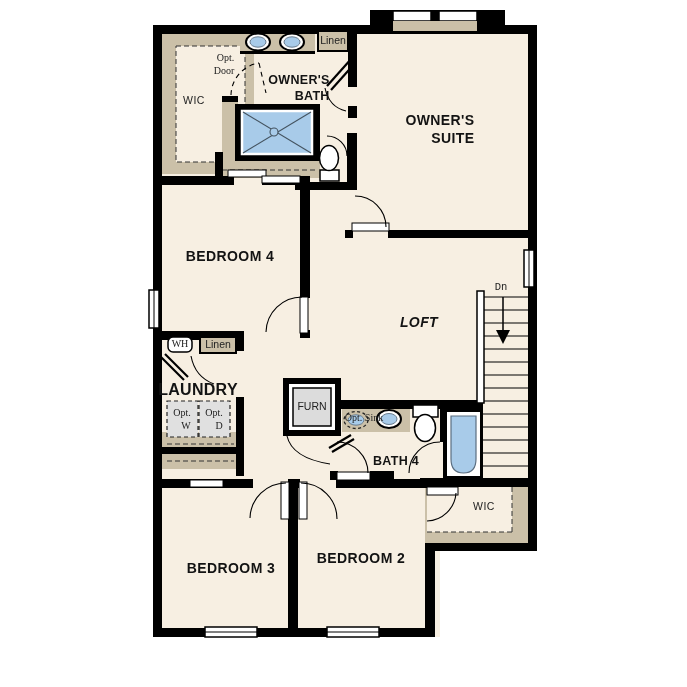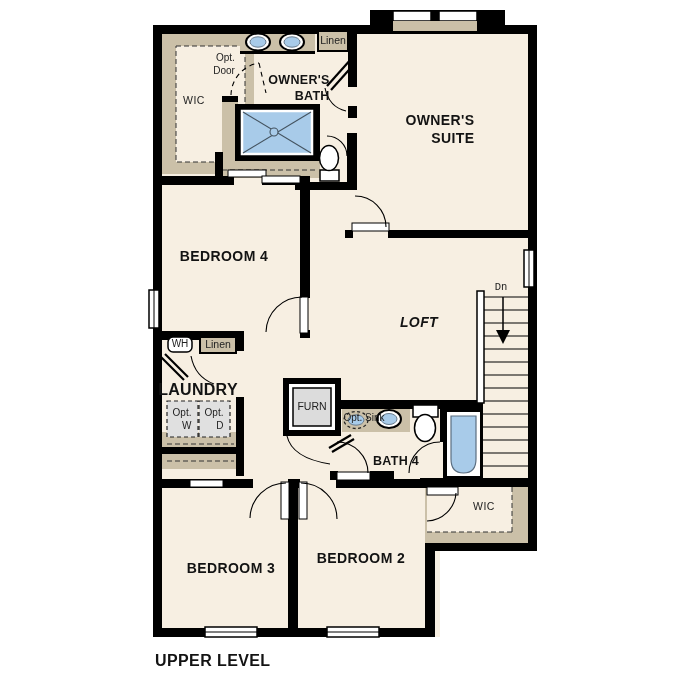--- a/index.html
+++ b/index.html
@@ -3,21 +3,21 @@
 <meta charset="utf-8">
 <style>
   html,body{margin:0;padding:0;background:#ffffff;}
   .stage{position:relative;width:687px;height:687px;background:#ffffff;overflow:hidden;
          font-family:"Liberation Sans",sans-serif;}
   .geo{position:absolute;left:0;top:0;}
   .lbl{position:absolute;transform:translate(-50%,-50%);white-space:pre-line;text-align:right;
        color:#131313;line-height:1.3;}
   .room{font-weight:bold;font-size:14px;letter-spacing:.4px;}
   .room-sm{font-weight:bold;font-size:12.5px;letter-spacing:.3px;}
-  .ann{font-size:10px;color:#222;line-height:1.25;}
+  .ann{font-size:10px;color:#222;line-height:1.25;font-family:Liberation Serif, serif;}
   .ann-md{font-size:10.5px;color:#222;}
   .title{font-weight:bold;font-size:16px;letter-spacing:.4px;transform:translate(0,-50%);}
 </style>
 </head>
 <body>
 
 <div class="stage">
 
   <svg class="geo" width="687" height="687" viewBox="0 0 687 687">
 
@@ -244,31 +244,30 @@
   </svg>
 
   <div class="lbl ann" style="left:224px;top:64px;">Opt.
 Door</div>
   <div class="lbl ann-md" style="left:194px;top:101px;letter-spacing:.5px;">WIC</div>
   <div class="lbl room-sm" style="left:299px;top:88px;">OWNER'S
 BATH</div>
   <div class="lbl ann-md" style="left:333px;top:41px;">Linen</div>
   <div class="lbl room" style="left:440px;top:129px;">OWNER'S
 SUITE</div>
-  <div class="lbl room" style="left:224px;top:256px;">BEDROOM 4</div>
+  <div class="lbl room" style="left:230px;top:256px;">BEDROOM 4</div>
   <div class="lbl room" style="left:419px;top:322px;font-style:italic;">LOFT</div>
   <div class="lbl ann-md" style="left:501px;top:288px;font-family:Liberation Mono, monospace;">Dn</div>
   <div class="lbl ann" style="left:180px;top:344px;font-size:10px;">WH</div>
   <div class="lbl ann-md" style="left:218px;top:345px;">Linen</div>
   <div class="lbl room-sm" style="left:198px;top:390px;font-size:16px;">LAUNDRY</div>
   <div class="lbl ann" style="left:182px;top:419px;">Opt.
 W</div>
   <div class="lbl ann" style="left:214px;top:419px;">Opt.
 D</div>
   <div class="lbl ann-md" style="left:312px;top:407px;">FURN</div>
   <div class="lbl ann" style="left:364px;top:418px;">Opt. Sink</div>
   <div class="lbl room-sm" style="left:396px;top:461px;">BATH 4</div>
   <div class="lbl ann-md" style="left:484px;top:507px;letter-spacing:.5px;">WIC</div>
   <div class="lbl room" style="left:231px;top:568px;">BEDROOM 3</div>
   <div class="lbl room" style="left:361px;top:558px;">BEDROOM 2</div>
-  <div class="lbl title" style="left:155px;top:661px;">UPPER LEVEL</div>
 
 </div>
 
 </body></html>

